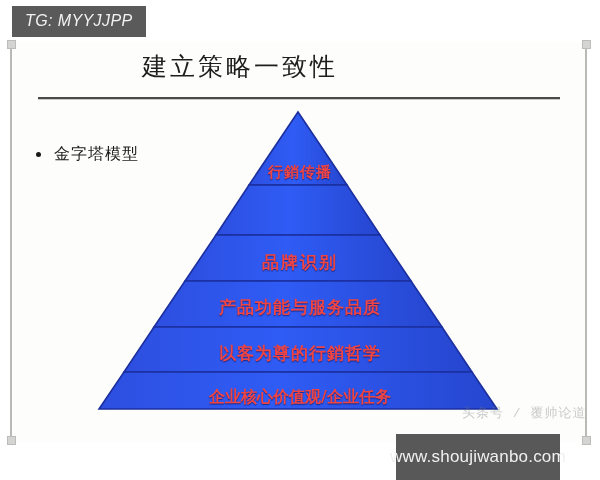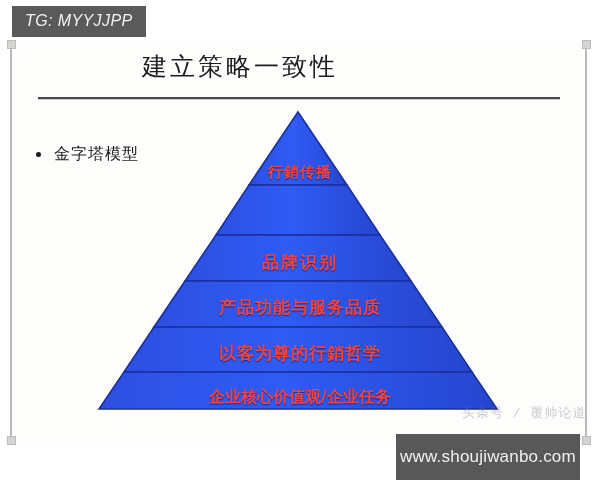--- a/index.html
+++ b/index.html
@@ -148,21 +148,21 @@
     color: #f2f2f2;
     font-size: 16px;
     letter-spacing: .4px;
     white-space: nowrap;
     font-style: italic;
   }
   .url-bar {
     position: absolute;
     left: 396px;
     top: 434px;
-    width: 184px;
+    width: 164px;
     height: 46px;
     background: #585858;
     color: #f0f0f0;
     font-size: 17px;
     display: flex;
     align-items: center;
     justify-content: center;
     letter-spacing: .2px;
     box-sizing: border-box;
   }

